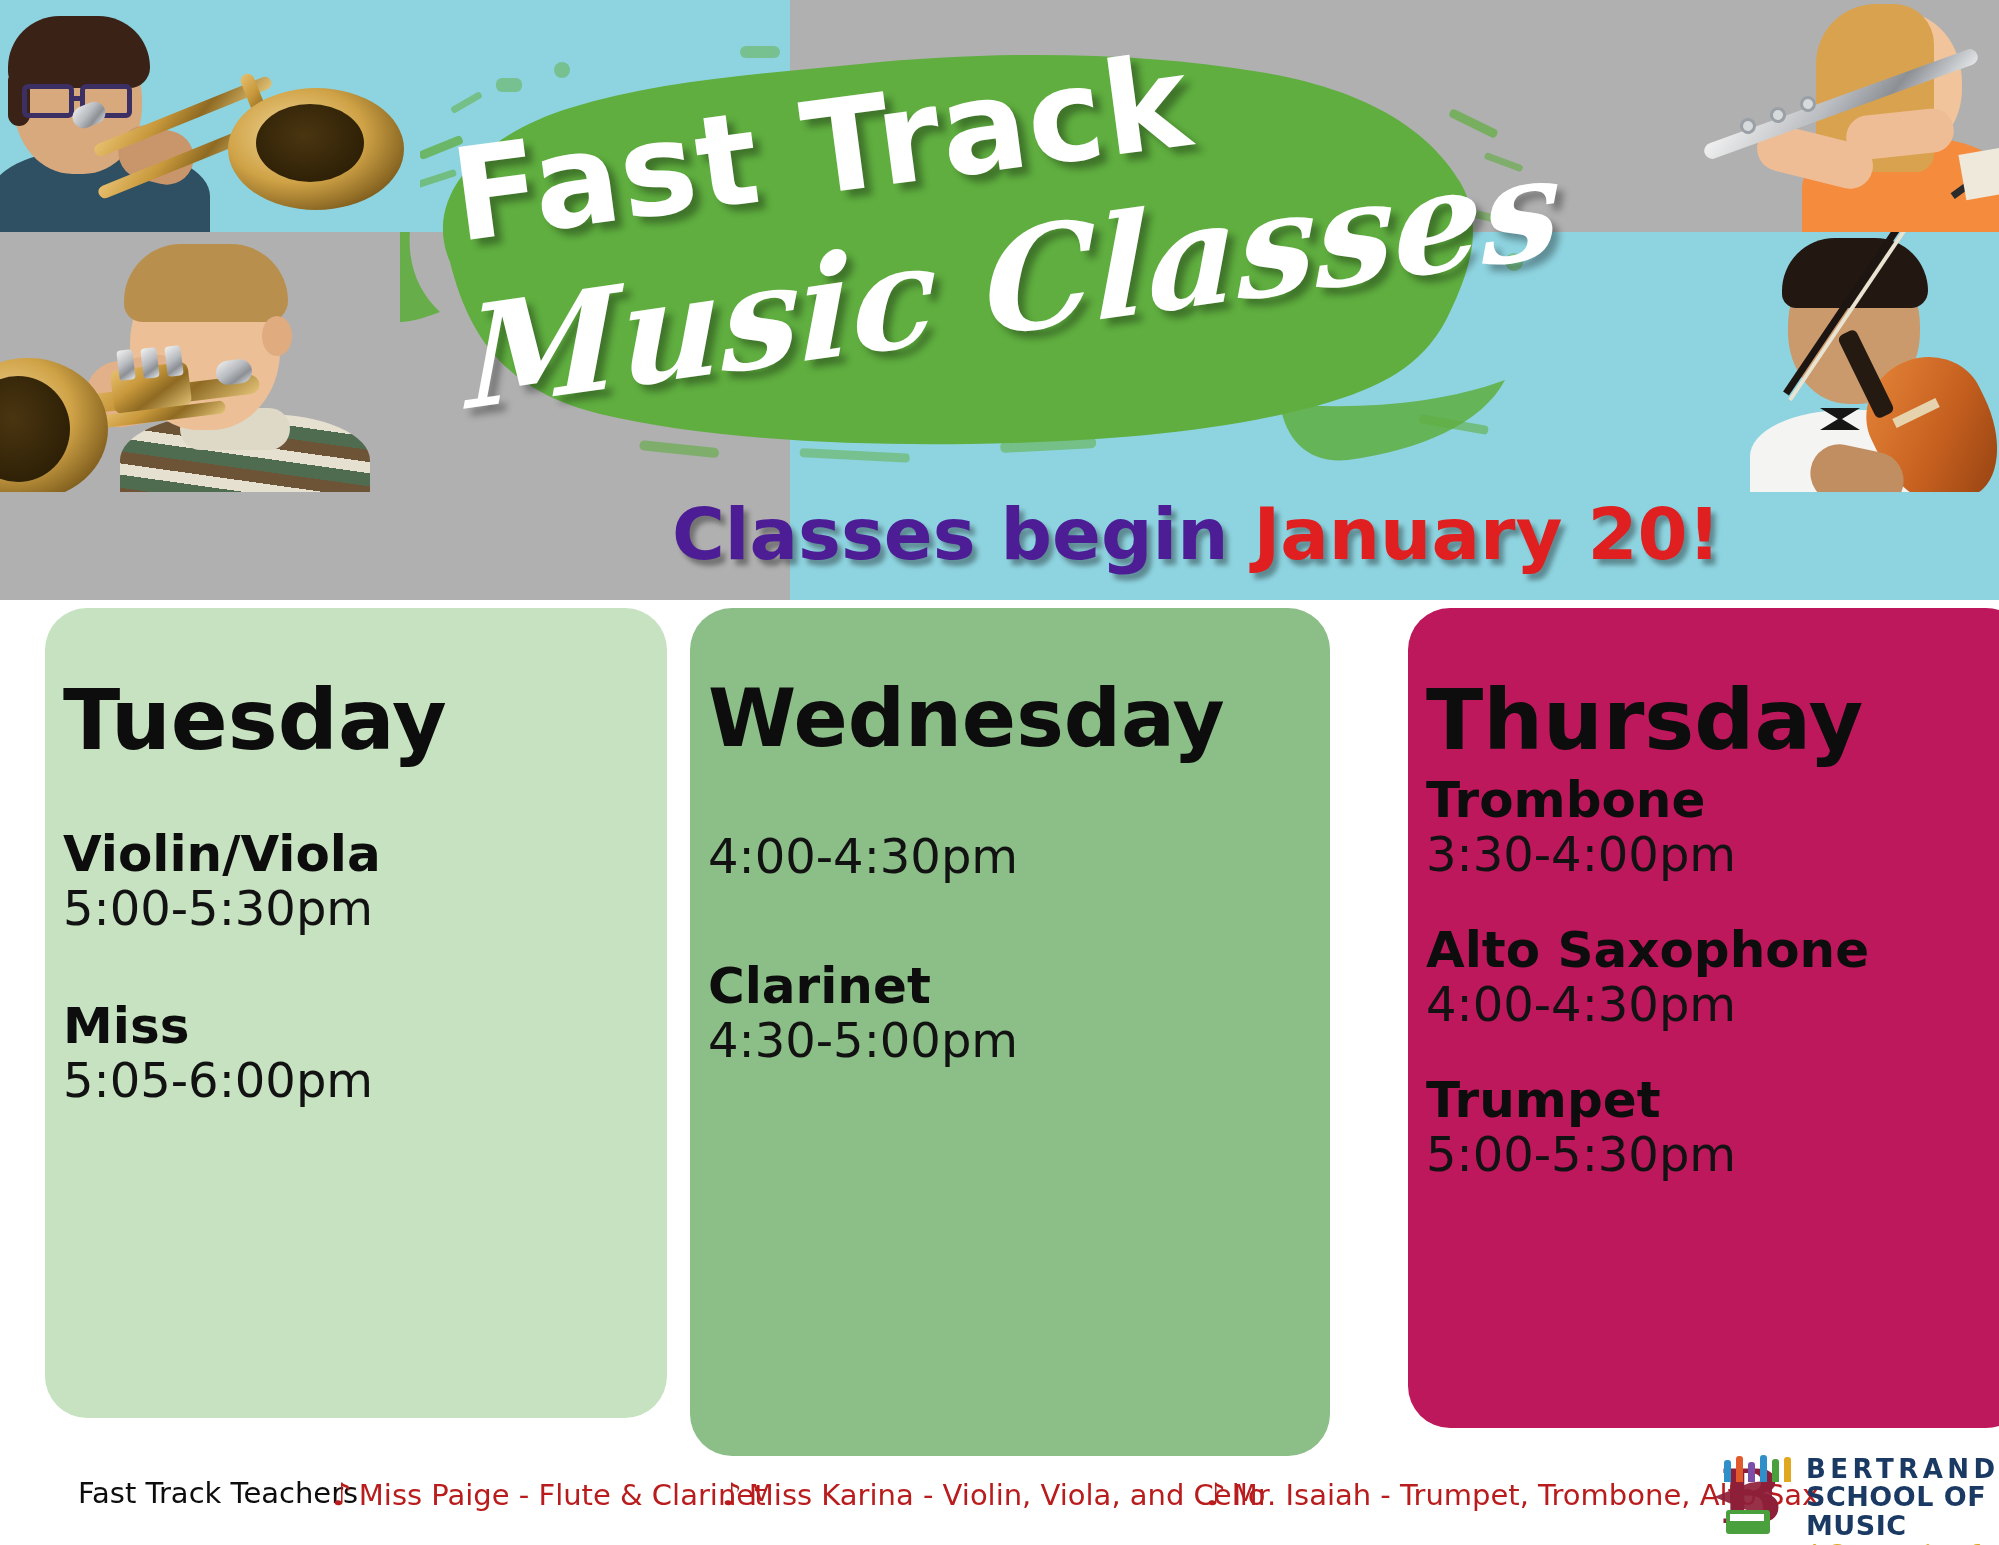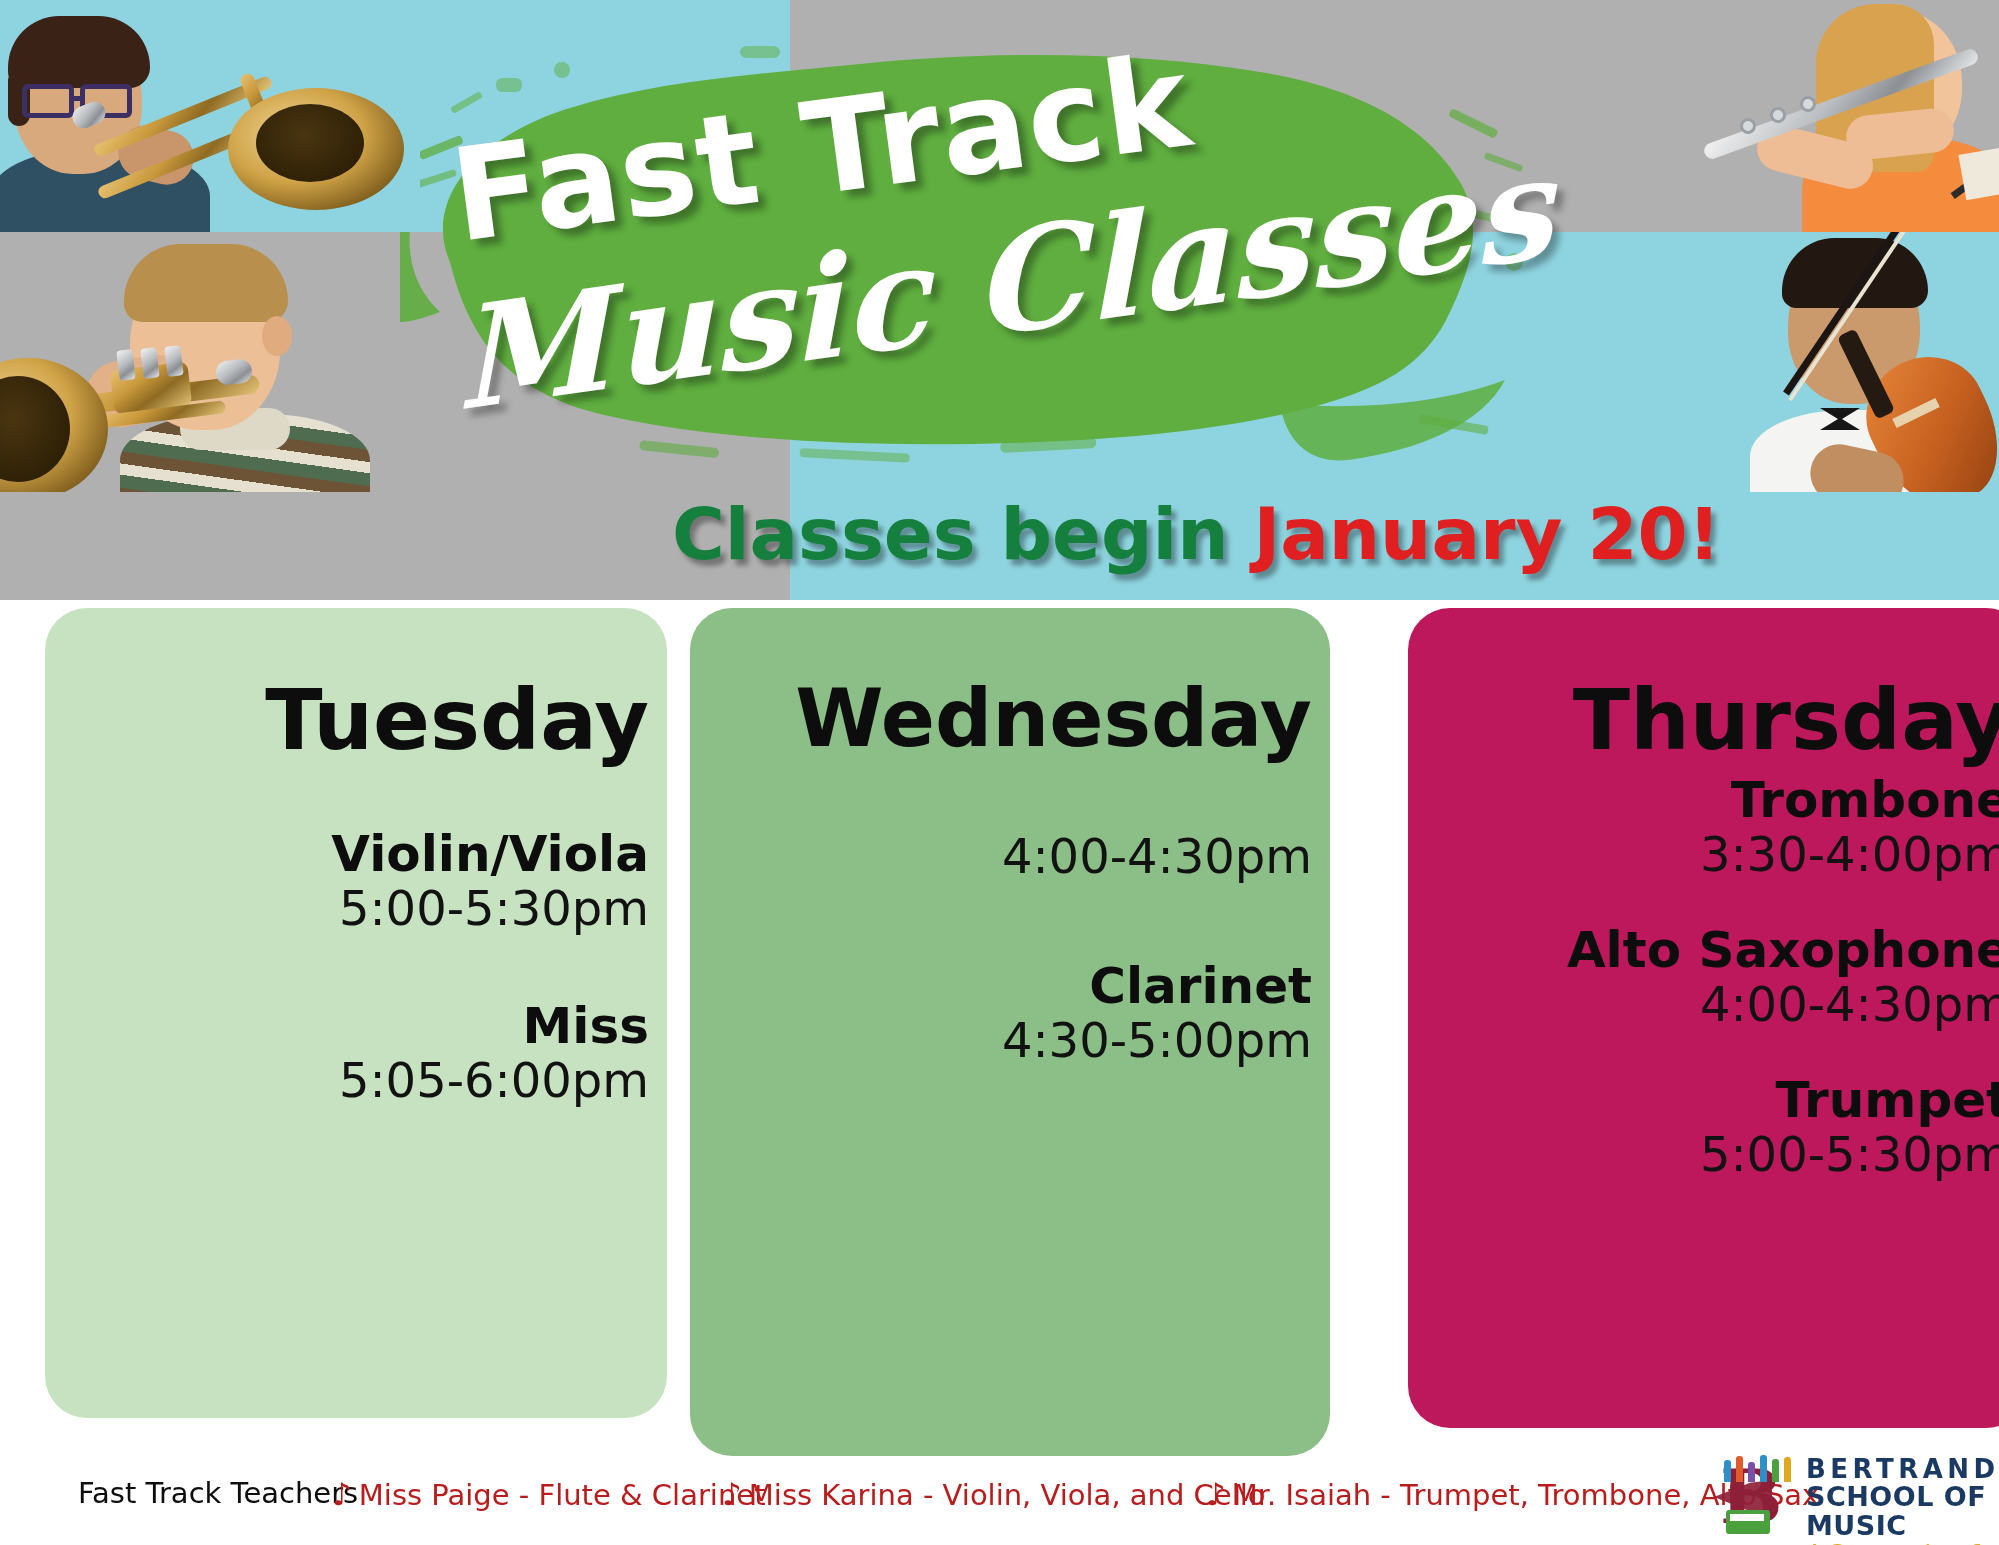--- a/index.html
+++ b/index.html
@@ -54,28 +54,28 @@
     transform: rotate(-8deg) skewX(-8deg);
     text-shadow: 7px 8px 7px rgba(0,0,0,.33);
     white-space: nowrap;
   }
   .begin-line {
     position: absolute; left: 672px; top: 492px;
     font-family: "DejaVu Sans", sans-serif;
     font-weight: 700; font-size: 72px; white-space: nowrap;
     text-shadow: 5px 6px 5px rgba(0,0,0,.35);
   }
-  .begin-line .black { color: #15803d; }
+  .begin-line .black { color: #4c1d95; }
   .begin-line .red   { color: #e02020; }
 
   
   .cards { position: absolute; left: 0; top: 608px; width: 1999px; height: 850px; }
   .card {
     position: absolute; top: 0; border-radius: 42px;
-    padding: 24px 18px 0 18px; text-align: right;
+    padding: 24px 18px 0 18px; text-align: left;
   }
   #card-tue { left: 45px;   width: 622px; height: 810px; background: #c6e2c0; }
   #card-wed { left: 690px;  width: 640px; height: 848px; background: #8cbe88; }
   #card-thu { left: 1408px; width: 620px; height: 820px; background: #be185d; }
 
   .day-title {
     font-family: "DejaVu Sans", sans-serif;
     font-weight: 700; color: #0d0d0d; line-height: 1.04;
     font-size: 84px; margin-top: 45px;
   }

